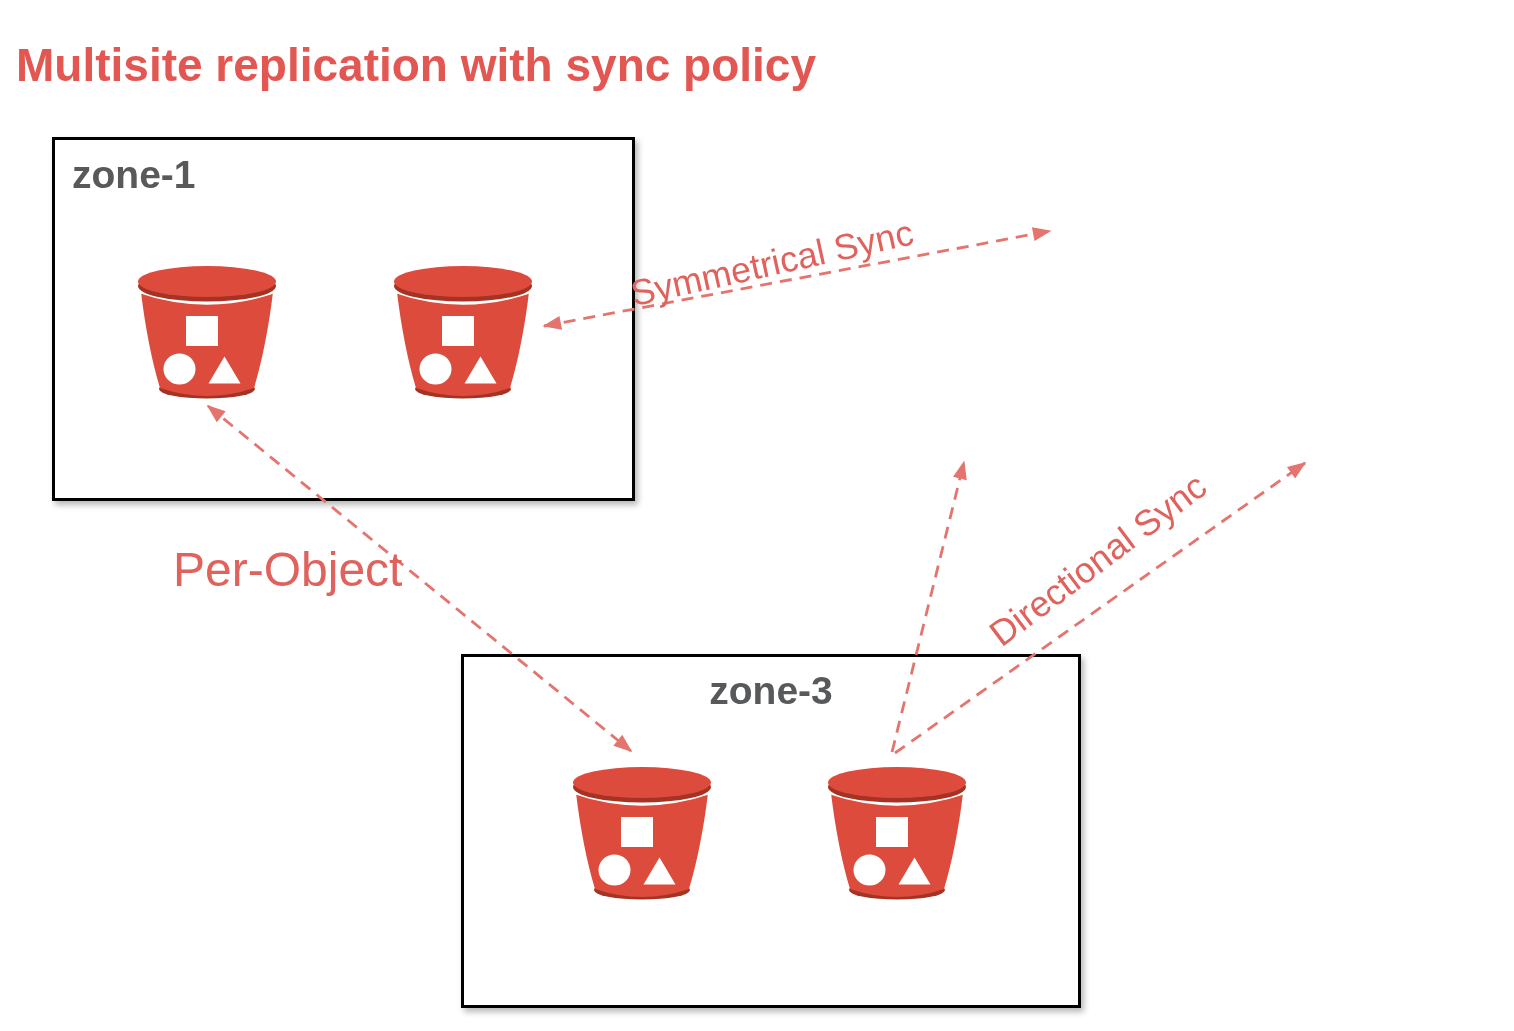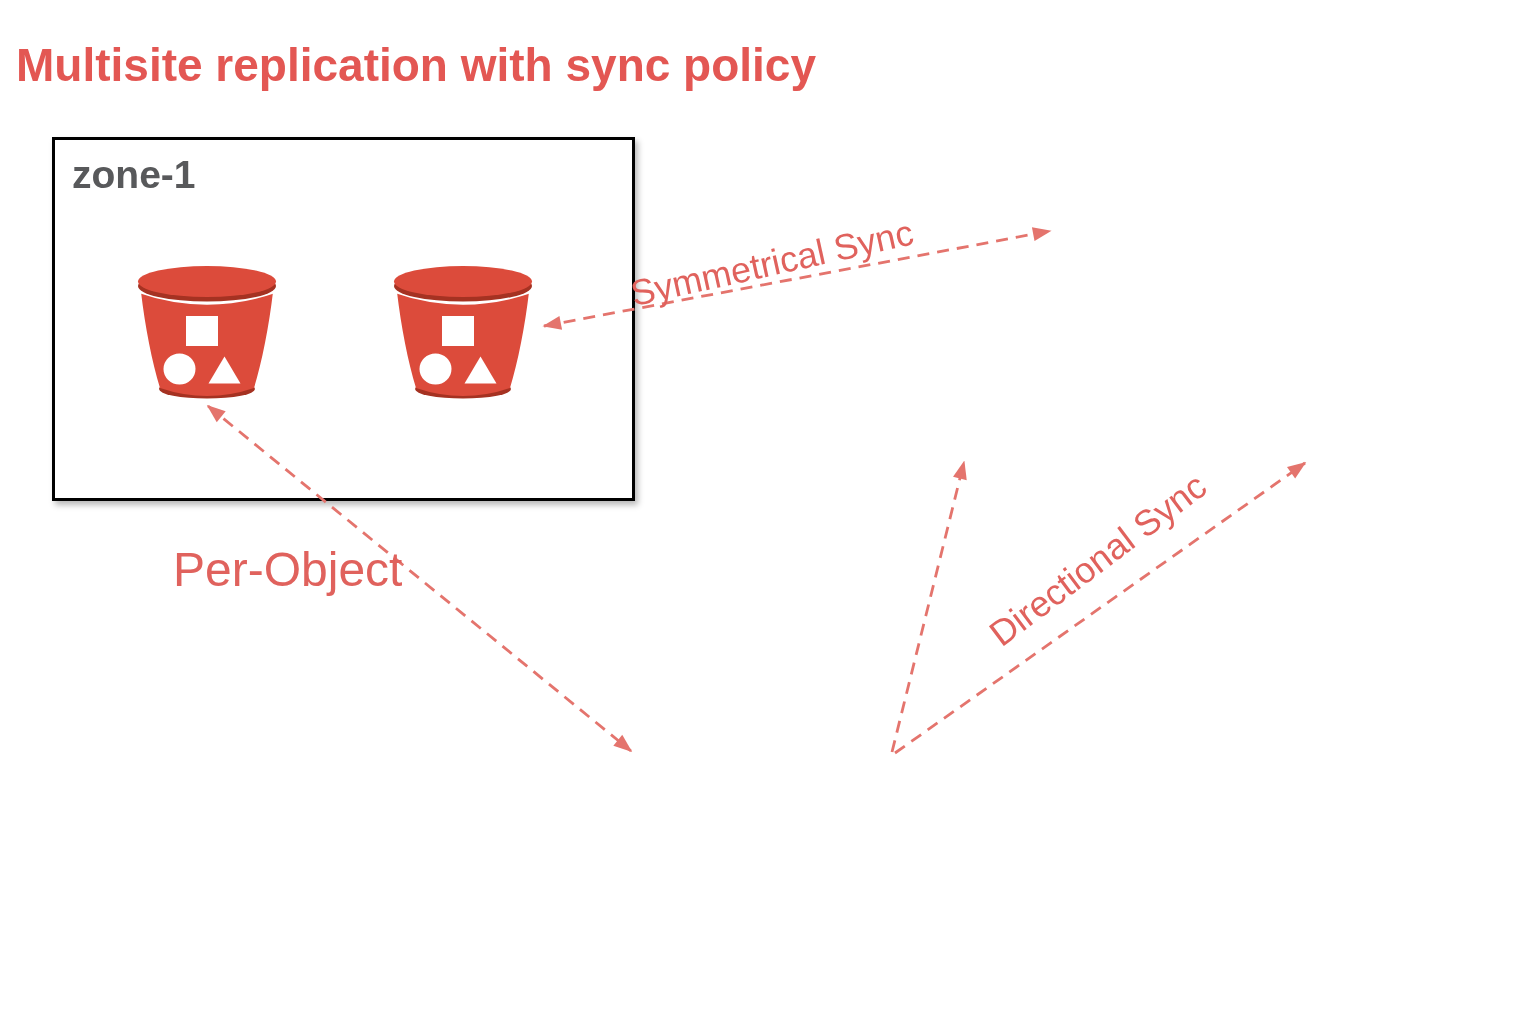--- a/index.html
+++ b/index.html
@@ -106,20 +106,29 @@
     <div class="zone-label">zone-1</div>
     <svg class="bucket" id="z1b1" viewBox="0 0 152 142">
         <use href="#bucket-def"></use>
       </svg>
     <svg class="bucket" id="z1b2" viewBox="0 0 152 142">
         <use href="#bucket-def"></use>
       </svg>
   </section>
 
 
+  <section class="zone" id="zone3">
+    <div class="zone-label">zone-3</div>
+    <svg class="bucket" id="z3b1" viewBox="0 0 152 142">
+        <use href="#bucket-def"></use>
+      </svg>
+    <svg class="bucket" id="z3b2" viewBox="0 0 152 142">
+        <use href="#bucket-def"></use>
+      </svg>
+  </section>
 
   <svg id="arrow-layer" viewBox="0 0 1514 1031">
     <defs>
       <marker id="ah" viewBox="0 0 10 8" refX="9.2" refY="4" markerWidth="7" markerHeight="5.6" orient="auto-start-reverse" markerUnits="strokeWidth">
         <path d="M0.5,0.4 L10,4 L0.5,7.6 Z" fill="#e4746d"></path>
       </marker>
     </defs>
     <line x1="544" y1="326" x2="1050" y2="231" stroke="#e4746d" stroke-width="2.8" stroke-dasharray="12 8" marker-start="url(#ah)" marker-end="url(#ah)"></line>
     <line x1="208" y1="406" x2="631" y2="751" stroke="#e4746d" stroke-width="2.8" stroke-dasharray="12 8" marker-start="url(#ah)" marker-end="url(#ah)"></line>
     <line x1="892" y1="752" x2="964" y2="462" stroke="#e4746d" stroke-width="2.8" stroke-dasharray="12 8" marker-end="url(#ah)"></line>

